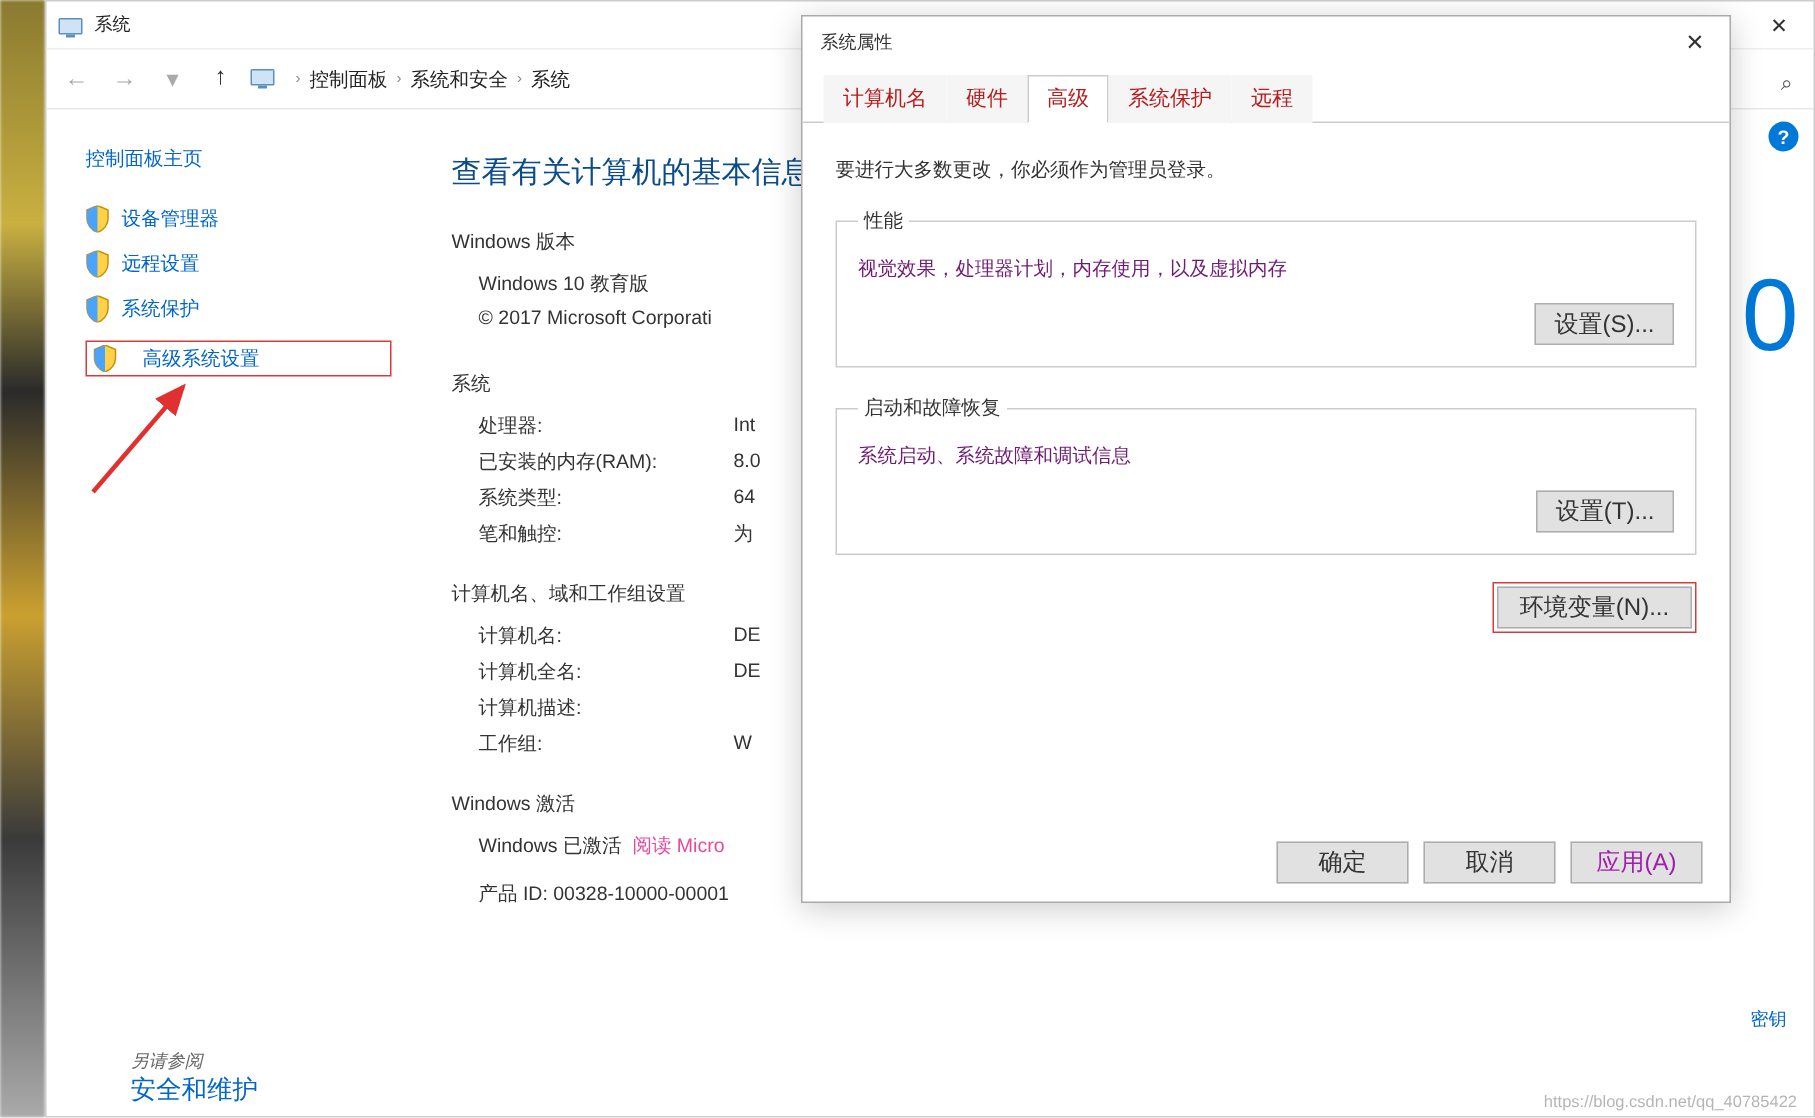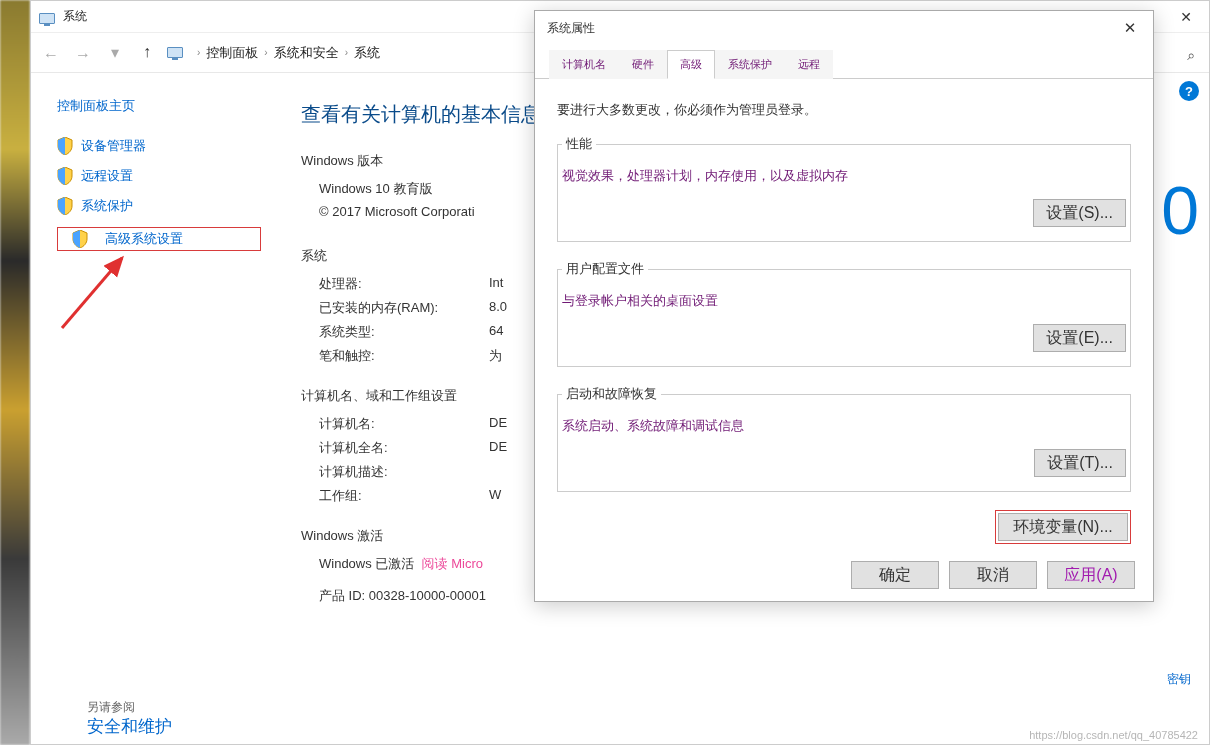--- a/index.html
+++ b/index.html
@@ -23,22 +23,22 @@
 .breadcrumb .sep { color: #888; font-size:10px;}
 .bc-item{cursor:default;}
 .search-ic{position:absolute; right:14px; top:46px; color:#555; font-size:14px;}
 
 .bg-body { display: flex; height: calc(100% - 72px);}
 .sidebar { width: 240px; padding: 24px 10px 10px 26px; }
 .cp-home { color: #0066cc; font-size: 13px; margin-bottom: 22px; display:block;}
 .side-link { display: flex; align-items: flex-end; gap: 8px; margin-bottom: 12px; font-size: 13px; color: #0066cc; }
 .shield { width: 16px; height: 18px; position:relative; display:inline-block;}
 .shield svg{width:16px;height:18px;}
-.side-link.highlight { border: 1px solid #d83b3b; padding: 2px 6px 2px 14px; gap: 17px;}
-.see-also{position:absolute; left:56px; bottom:28px; font-size:12px; color:#666;}
+.side-link.highlight { border: 1px solid #d83b3b; padding: 2px 6px 2px 4px; gap: 17px;}
+.see-also{position:absolute; left:56px; bottom:28px; font-size:12px; color:#666;font-style:italic;}
 .see-link{position:absolute; left:56px; bottom:6px; font-size:17px; color:#0066cc;}
 
 .content { flex:1; padding: 28px 30px; font-size: 13px; color:#222;}
 .content h1 { font-size: 20px; color: #0a4b8a; font-weight: 400; margin-bottom: 24px;}
 .sec-h { font-size: 13px; color:#333; margin: 16px 0 10px;}
 .kv { display:flex; margin: 6px 0 6px 18px; font-size:13px;}
 .kv .k{ width: 170px; color:#333;}
 .kv .v{ color:#333;}
 .link-blue{color:#ec4899;margin-top:48px;}
 .win10-logo{position:absolute; right:10px; top:170px; color:#0078d7; font-size:68px; font-weight:300;}
@@ -48,25 +48,25 @@
 .red-arrow svg{overflow:visible;}
 
 
 .left-strip{position:absolute;left:0;top:0;width:30px;height:745px;background:linear-gradient(#8a7a30 0%, #c9b040 20%, #2a2a2a 35%, #caa030 55%, #3a3a3a 75%, #aaa 100%); filter:blur(1px);}
 
 
 .dialog { position: absolute; left: 534px; top: 0; width: 620px; height: 592px; background: #fff; border: 1px solid #aaa; box-shadow: 0 4px 20px rgba(0,0,0,0.2); z-index:5;margin-top:10px;}
 .dlg-title { height: 34px; display:flex; align-items:center; padding: 0 12px; font-size:12px; color:#333;}
 .dlg-close{position:absolute; right:0; top:0; width:46px; height:34px; display:flex;align-items:center;justify-content:center; color:#333; font-size:15px;}
 .tabs { display:flex; padding: 0 14px; border-bottom:1px solid #ccc; margin-top:4px;}
-.tab { padding: 6px 12px; font-size:11px; color:#701a75; border:1px solid transparent; position:relative; top:1px; background:#f5f5f5;}
+.tab { padding: 6px 12px; font-size:14px; color:#b91c1c; border:1px solid transparent; position:relative; top:1px; background:#f5f5f5;}
 .tab.active{ background:#fff; border:1px solid #ccc; border-bottom:1px solid #fff;}
 .dlg-body{ padding: 18px 22px 14px; font-size:13px; color:#333;}
 .intro{margin: 4px 0 16px;}
-fieldset{ border:1px solid #ccc; padding: 10px 4px 14px; margin-bottom: 18px; position:relative;}
+fieldset{ border:1px solid #ccc; padding: 10px 14px 14px; margin-bottom: 18px; position:relative;}
 legend{ font-size:13px; padding:0 4px; color:#333;}
 .fs-row{display:flex; justify-content:flex-end; margin-top:14px;}
 .btn{ min-width:86px; height:28px; background:#e1e1e1; border:1px solid #adadad; font-size:16px; color:#333; padding:0 12px; cursor:default;}
 .fs-desc{font-size:13px; color:#701a75; margin-top:4px;}
 .env-btn{ min-width:130px;}
 .env-wrap{display:flex; justify-content:flex-end; margin: 4px 0 12px; }
 .env-highlight{border:1px solid #d83b3b; padding:2px;}
 .dlg-footer{ position:absolute; bottom:12px; right:18px; display:flex; gap:10px;}
 .dlg-footer .btn{min-width:88px;}
 .btn.disabled{color:#a21caf;}
@@ -226,27 +226,20 @@
     <div class="intro">要进行大多数更改，你必须作为管理员登录。</div>
 
     <fieldset>
       <legend>性能</legend>
       <div class="fs-desc">视觉效果，处理器计划，内存使用，以及虚拟内存</div>
       <div class="fs-row">
           <button class="btn">设置(S)...</button>
         </div>
     </fieldset>
 
-    <fieldset>
-      <legend>用户配置文件</legend>
-      <div class="fs-desc">与登录帐户相关的桌面设置</div>
-      <div class="fs-row">
-          <button class="btn">设置(E)...</button>
-        </div>
-    </fieldset>
 
     <fieldset>
       <legend>启动和故障恢复</legend>
       <div class="fs-desc">系统启动、系统故障和调试信息</div>
       <div class="fs-row">
           <button class="btn">设置(T)...</button>
         </div>
     </fieldset>
 
     <div class="env-wrap">

